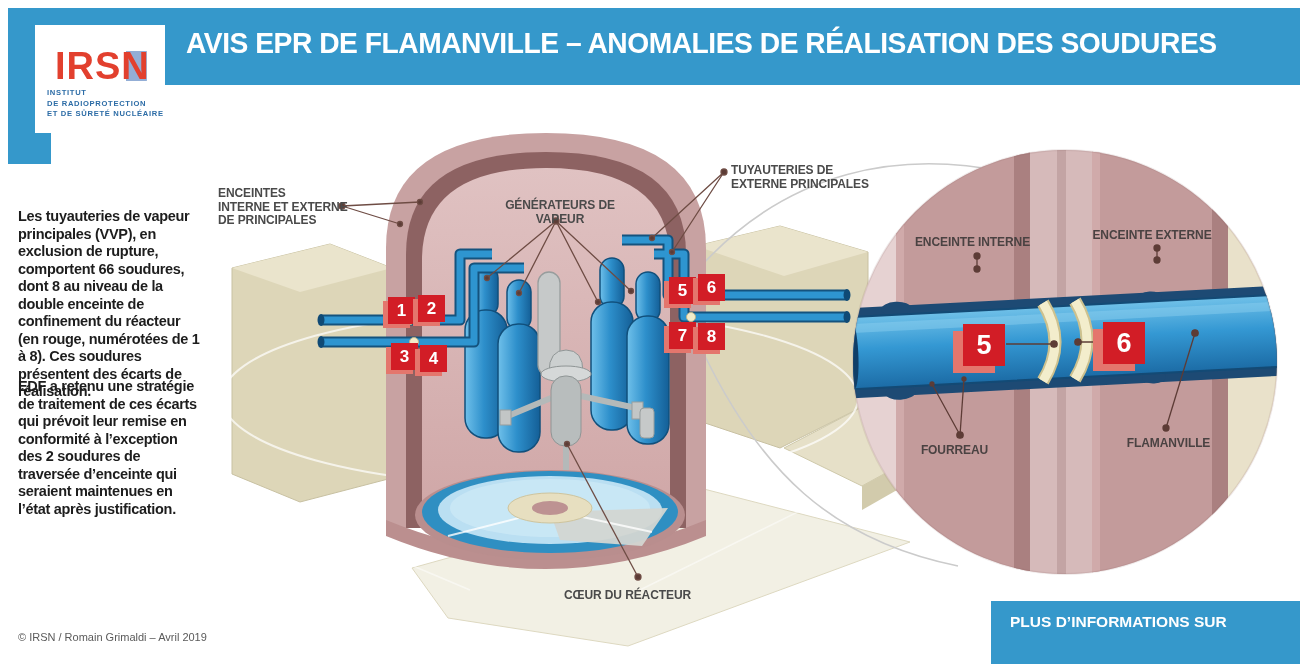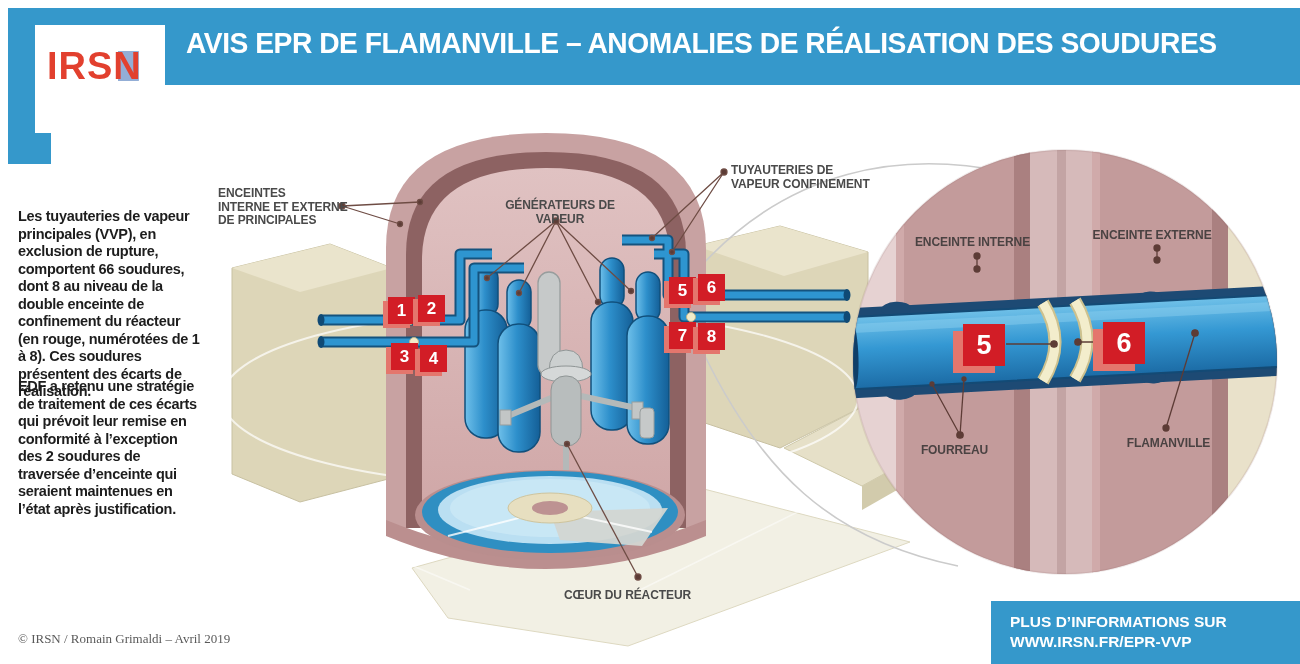--- a/index.html
+++ b/index.html
@@ -6,40 +6,40 @@
   .page{position:relative;width:1300px;height:664px;background:#fff;overflow:hidden;
         font-family:"Liberation Sans","DejaVu Sans",sans-serif;}
   
   .header-band{position:absolute;left:8px;top:8px;width:1292px;height:77px;background:var(--header-blue);}
   .header-title{position:absolute;left:186px;top:26px;color:#fff;font-size:30px;font-weight:bold;
         letter-spacing:-0.5px;transform:scaleX(0.94);transform-origin:left center;white-space:nowrap;}
   
   .logo-bracket-v{position:absolute;left:8px;top:8px;width:27px;height:156px;background:var(--header-blue);}
   .logo-bracket-f{position:absolute;left:8px;top:133px;width:43px;height:31px;background:var(--header-blue);}
   .logo-box{position:absolute;left:35px;top:25px;width:130px;height:93px;background:#fff;padding-left:12px;box-sizing:border-box;}
-  .logo-word{margin-top:24px;font-size:38px;line-height:34px;font-weight:bold;color:var(--logo-red);letter-spacing:1px;}
+  .logo-word{margin-top:24px;font-size:38px;line-height:34px;font-weight:bold;color:var(--logo-red);letter-spacing:1px;margin-left:8px;}
   .logo-word .n-accent{background:linear-gradient(#93aed6,#93aed6) 55% 55%/72% 72% no-repeat;}
   .logo-sub{margin-top:5px;font-size:7.6px;line-height:10.5px;font-weight:bold;color:var(--logo-blue);letter-spacing:0.09em;}
   .logo-sub span{display:block;}
   
   .intro{position:absolute;left:18px;width:186px;color:var(--text-dark);font-size:14.5px;line-height:17.5px;
         font-weight:bold;letter-spacing:-0.3px;margin-top:27px;}
   #para1{top:181px;} #para2{top:351px;}
   
   .dlabel{position:absolute;color:var(--label-gray);font-size:12px;line-height:13.5px;font-weight:bold;letter-spacing:-0.1px;}
   .dlabel span{display:block;}
   .center{text-align:center;}
   .zlabel{color:#4a4242;}
   
   .badge{position:absolute;width:27px;height:27px;background:var(--badge-red);color:#fff;font-weight:bold;
         font-size:17px;display:flex;align-items:center;justify-content:center;box-shadow:-5px 4px 0 var(--badge-shadow);}
   .badge-big{position:absolute;width:42px;height:42px;background:var(--badge-red);color:#fff;font-weight:bold;
         font-size:27px;display:flex;align-items:center;justify-content:center;box-shadow:-10px 7px 0 var(--badge-shadow);}
   
-  .credit{position:absolute;left:18px;top:631px;font-size:13px;color:var(--credit-gray);font-family:Liberation Serif, serif;}
+  .credit{position:absolute;left:18px;top:631px;font-size:11px;color:var(--credit-gray);}
   .info-box{position:absolute;left:991px;top:601px;width:309px;height:63px;background:var(--header-blue);
         color:#fff;font-weight:bold;box-sizing:border-box;padding:11px 0 0 19px;font-size:15.5px;line-height:20px;cursor:pointer;}
   .artwork{position:absolute;left:0;top:0;}
   .overlay{position:absolute;left:0;top:0;width:1300px;height:664px;z-index:2;pointer-events:none;}
   .overlay .info-box{pointer-events:auto;}
 </style>
 </head>
 <body>
 
 <div class="page">
@@ -230,35 +230,40 @@
     </g>
   </svg>
 
   <div class="overlay">
 
     <div class="header-band"></div>
     <div class="logo-bracket-v"></div>
     <div class="logo-bracket-f"></div>
     <div class="logo-box">
       <div class="logo-word"><span>IRS</span><span class="n-accent">N</span></div>
+      <div class="logo-sub">
+        <span>INSTITUT</span>
+        <span>DE RADIOPROTECTION</span>
+        <span>ET DE SÛRETÉ NUCLÉAIRE</span>
+      </div>
     </div>
     <div class="header-title">AVIS EPR DE FLAMANVILLE – ANOMALIES DE RÉALISATION DES SOUDURES</div>
 
     <div class="intro" id="para1">Les tuyauteries de vapeur principales (VVP), en exclusion de rupture, comportent 66 soudures, dont 8 au niveau de la double enceinte de confinement du réacteur (en rouge, numérotées de 1 à 8). Ces soudures présentent des écarts de réalisation.</div>
     <div class="intro" id="para2">EDF a retenu une stratégie de traitement de ces écarts qui prévoit leur remise en conformité à l’exception des 2 soudures de traversée d’enceinte qui seraient maintenues en l’état après justification.</div>
 
     <div class="dlabel" style="left:218px;top:187px;">
       <span>ENCEINTES</span>
       <span>INTERNE ET EXTERNE</span>
       <span>DE PRINCIPALES</span>
     </div>
     <div class="dlabel center" style="left:480px;top:199px;width:160px;">GÉNÉRATEURS DE VAPEUR</div>
     <div class="dlabel" style="left:731px;top:164px;">
       <span>TUYAUTERIES DE</span>
-      <span>VAPEUR CONFINEMENT</span>
+      <span>EXTERNE PRINCIPALES</span>
     </div>
     <div class="dlabel center" style="left:555px;top:589px;width:145px;">CŒUR DU RÉACTEUR</div>
 
     <div class="dlabel zlabel center" style="left:910px;top:236px;width:125px;">ENCEINTE INTERNE</div>
     <div class="dlabel zlabel center" style="left:1088px;top:229px;width:128px;">ENCEINTE EXTERNE</div>
     <div class="dlabel zlabel center" style="left:902px;top:444px;width:105px;">FOURREAU</div>
     <div class="dlabel zlabel center" style="left:1116px;top:437px;width:105px;">FLAMANVILLE</div>
 
     <div class="badge" style="left:388px;top:297px;">1</div>
     <div class="badge" style="left:418px;top:295px;">2</div>
@@ -268,17 +273,16 @@
     <div class="badge" style="left:698px;top:274px;">6</div>
     <div class="badge" style="left:669px;top:322px;">7</div>
     <div class="badge" style="left:698px;top:323px;">8</div>
 
     <div class="badge-big" style="left:963px;top:324px;">5</div>
     <div class="badge-big" style="left:1103px;top:322px;">6</div>
 
     <div class="credit">© IRSN / Romain Grimaldi – Avril 2019</div>
     <div class="info-box">
       <div>PLUS D’INFORMATIONS SUR</div>
-      <div>WWW.IRSN.FR/EPR-VVP</div>
     </div>
 
   </div>
 </div>
 
 </body></html>

